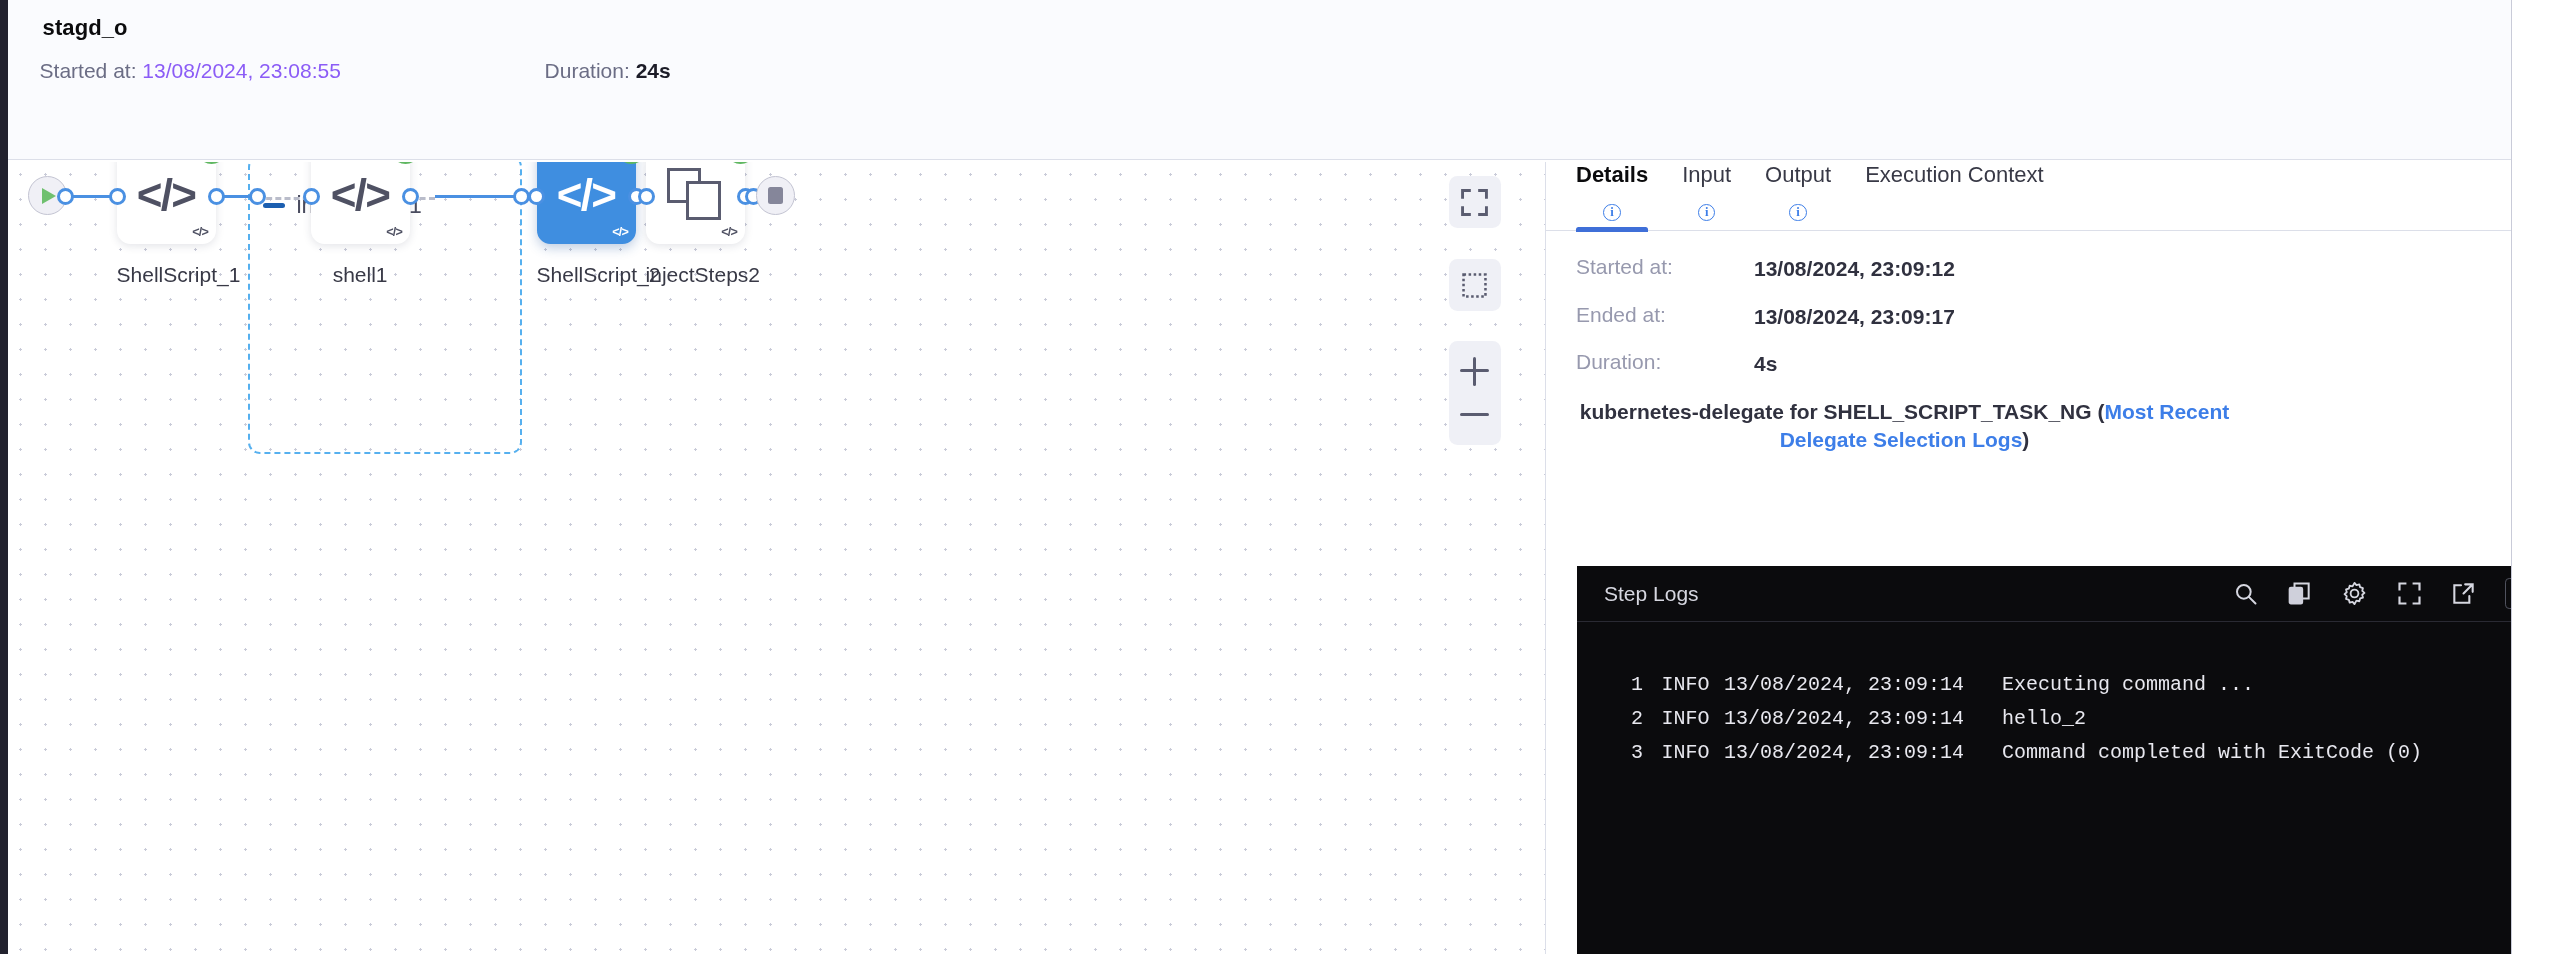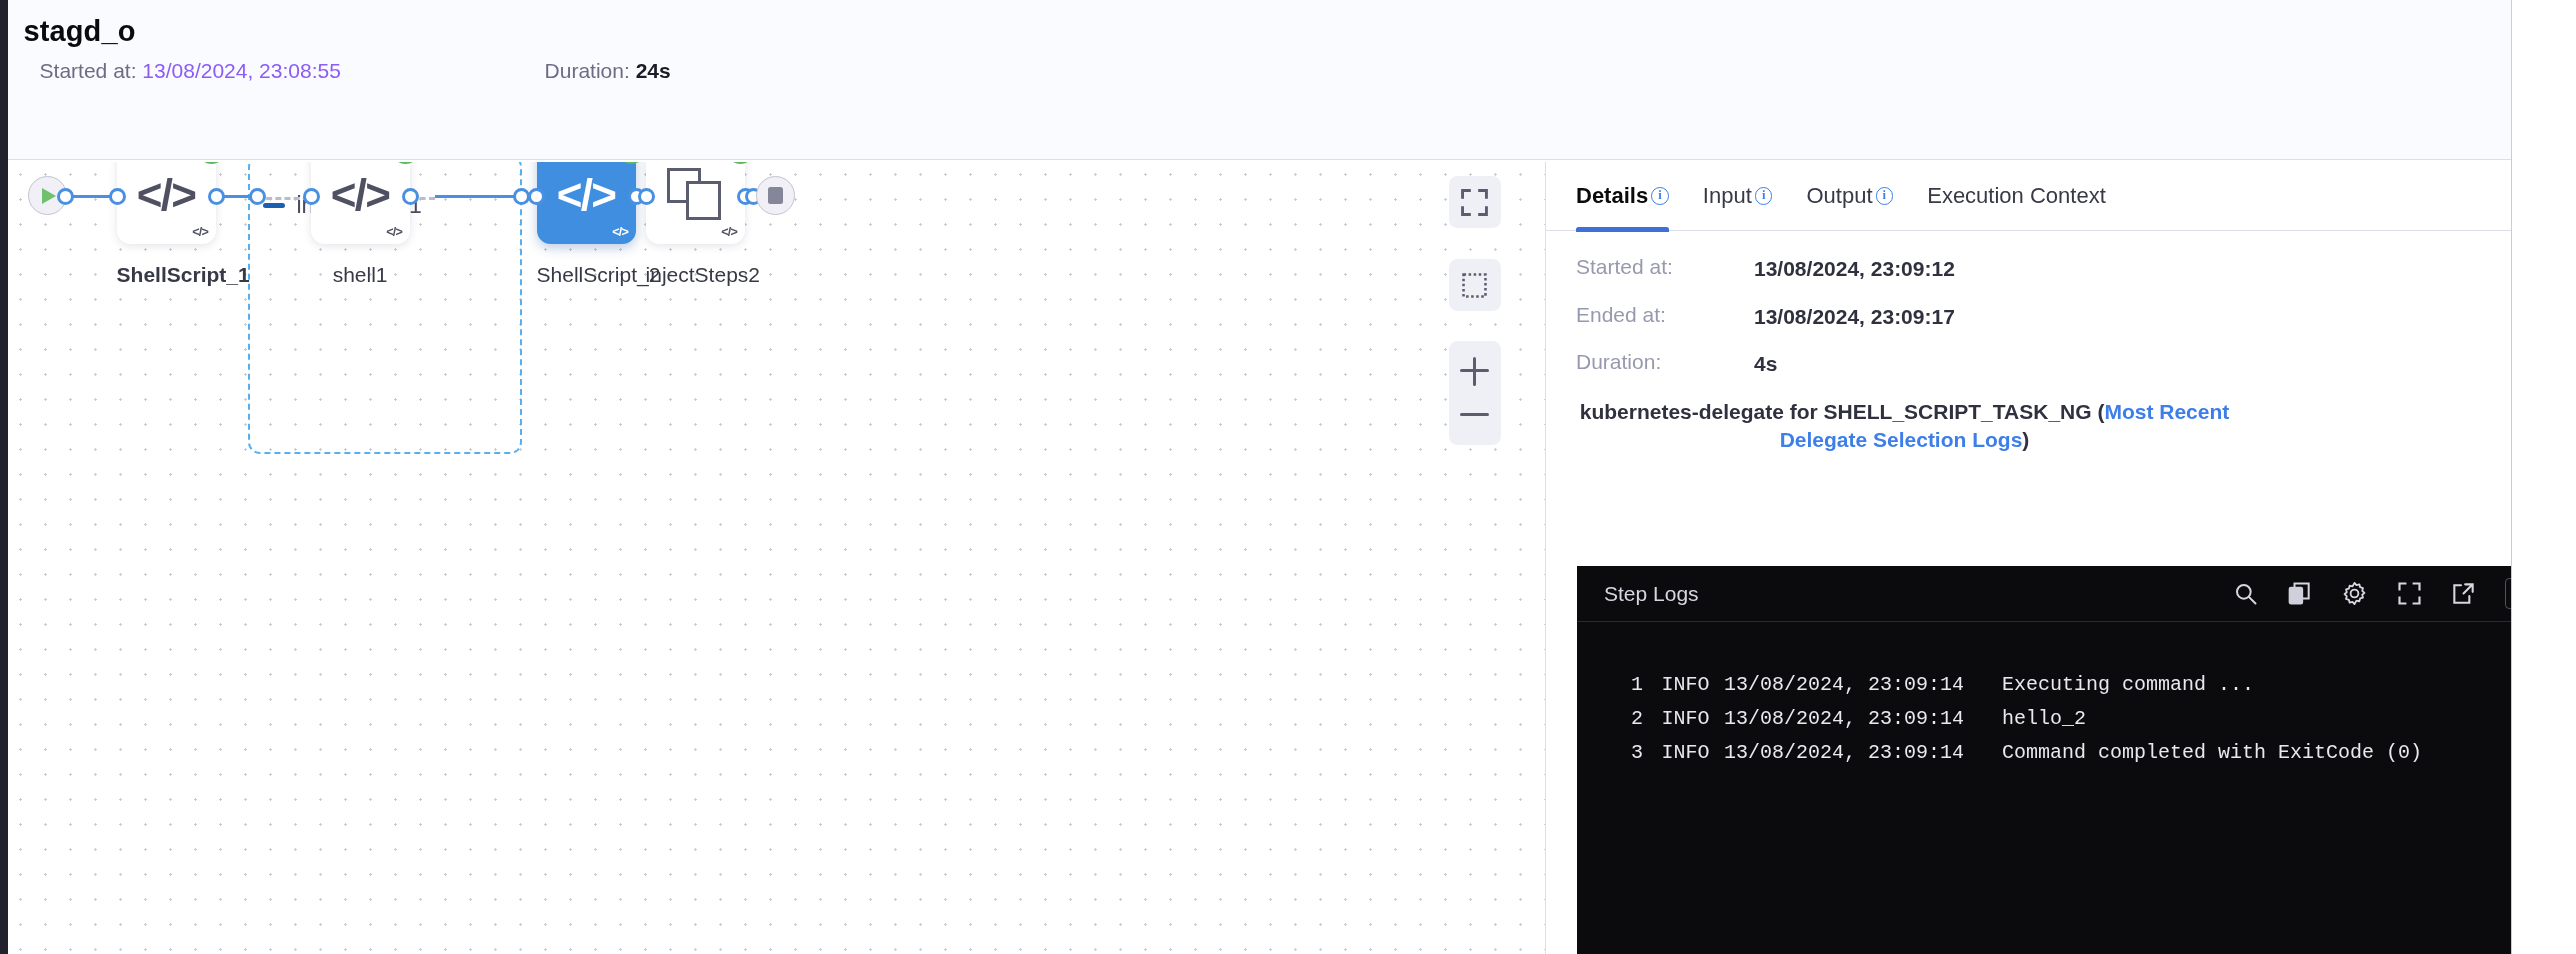--- a/index.html
+++ b/index.html
@@ -17,22 +17,22 @@
     background: #22222e;
   }
 
   
   .header {
     position: absolute; left: 7.6px; top: 0; width: 2568px; height: 160px;
     background: #fafbfe;
     border-bottom: 1.7px solid #dcdfe9;
   }
   .header-title {
-    position: absolute; left: 16px; top: 15px;
-    font-size: 29px; font-weight: 700; color: #0b0b0d; letter-spacing: 0.1px;
+    position: absolute; left: 35px; top: 15px;
+    font-size: 22px; font-weight: 700; color: #0b0b0d; letter-spacing: 0.1px;
   }
   .header-sub { position: absolute; left: 32px; top: 59px; height: 27px; }
   .sub-item { position: absolute; font-size: 21px; color: #6b6d85; white-space: nowrap; }
   .sub-item .val { color: #8b5cf6; }
   .sub-item .val-b { color: #1c1c28; font-weight: 700; }
   #started-at-wrap { left: 0; top: 0; }
   #duration-wrap { left: 505px; top: 0; }
 
   
   .canvas {
@@ -142,22 +142,22 @@
     position: absolute; left: 1545px; top: 162px; width: 966px; height: 793px;
     background: #ffffff;
     border-left: 1.7px solid #dcdfe9;
   }
   .tabs {
     position: absolute; left: 0; top: 0; width: 100%; height: 69px;
     border-bottom: 1.7px solid #dcdfe9;
     display: flex; align-items: center; padding-left: 30px; gap: 34px;
   }
   .tab {
-    position: relative; display: flex; align-items: center; gap: 3px;
-    height: 69px; font-size: 22px; color: #383946; cursor: pointer;
+    position: relative; display: flex; align-items: center; gap: 16px;
+    height: 69px; font-size: 22px; color: #383946; cursor: pointer; flex-direction: column;
   }
   .tab.active { font-weight: 700; color: #0b0b0d; }
   .tab.active::after {
     content: ""; position: absolute; left: 0; right: 0; bottom: -1.7px;
     height: 5px; background: #3f6fd8; border-radius: 2.5px 2.5px 0 0;
   }
   .info-ico {
     width: 17.7px; height: 17.7px; border-radius: 50%;
     border: 1.7px solid #3d7ee8; color: #3d7ee8;
     font-size: 12.6px; line-height: 14.3px; text-align: center;
@@ -266,21 +266,21 @@
 
     <div class="node" style="left:109px; top:-17px;">
       <span class="code-glyph">&lt;/&gt;</span>
       <span class="corner-glyph">&lt;/&gt;</span>
       <span class="check-badge">
         
       </span>
     </div>
     <div class="dot" style="left:101px; top:26px;"></div>
     <div class="dot" style="left:200px; top:26px;"></div>
-    <div class="node-label" style="left:109px; top:101px; width:99px;font-weight:bold;">ShellScript_1</div>
+    <div class="node-label" style="left:109px; top:101px; width:99px;">ShellScript_1</div>
 
     <div class="dot" style="left:241px; top:26px;"></div>
     <div class="dot" style="left:505px; top:26px;"></div>
 
     <div class="node" style="left:303px; top:-17px;">
       <span class="code-glyph">&lt;/&gt;</span>
       <span class="corner-glyph">&lt;/&gt;</span>
       <span class="check-badge">
         
       </span>

